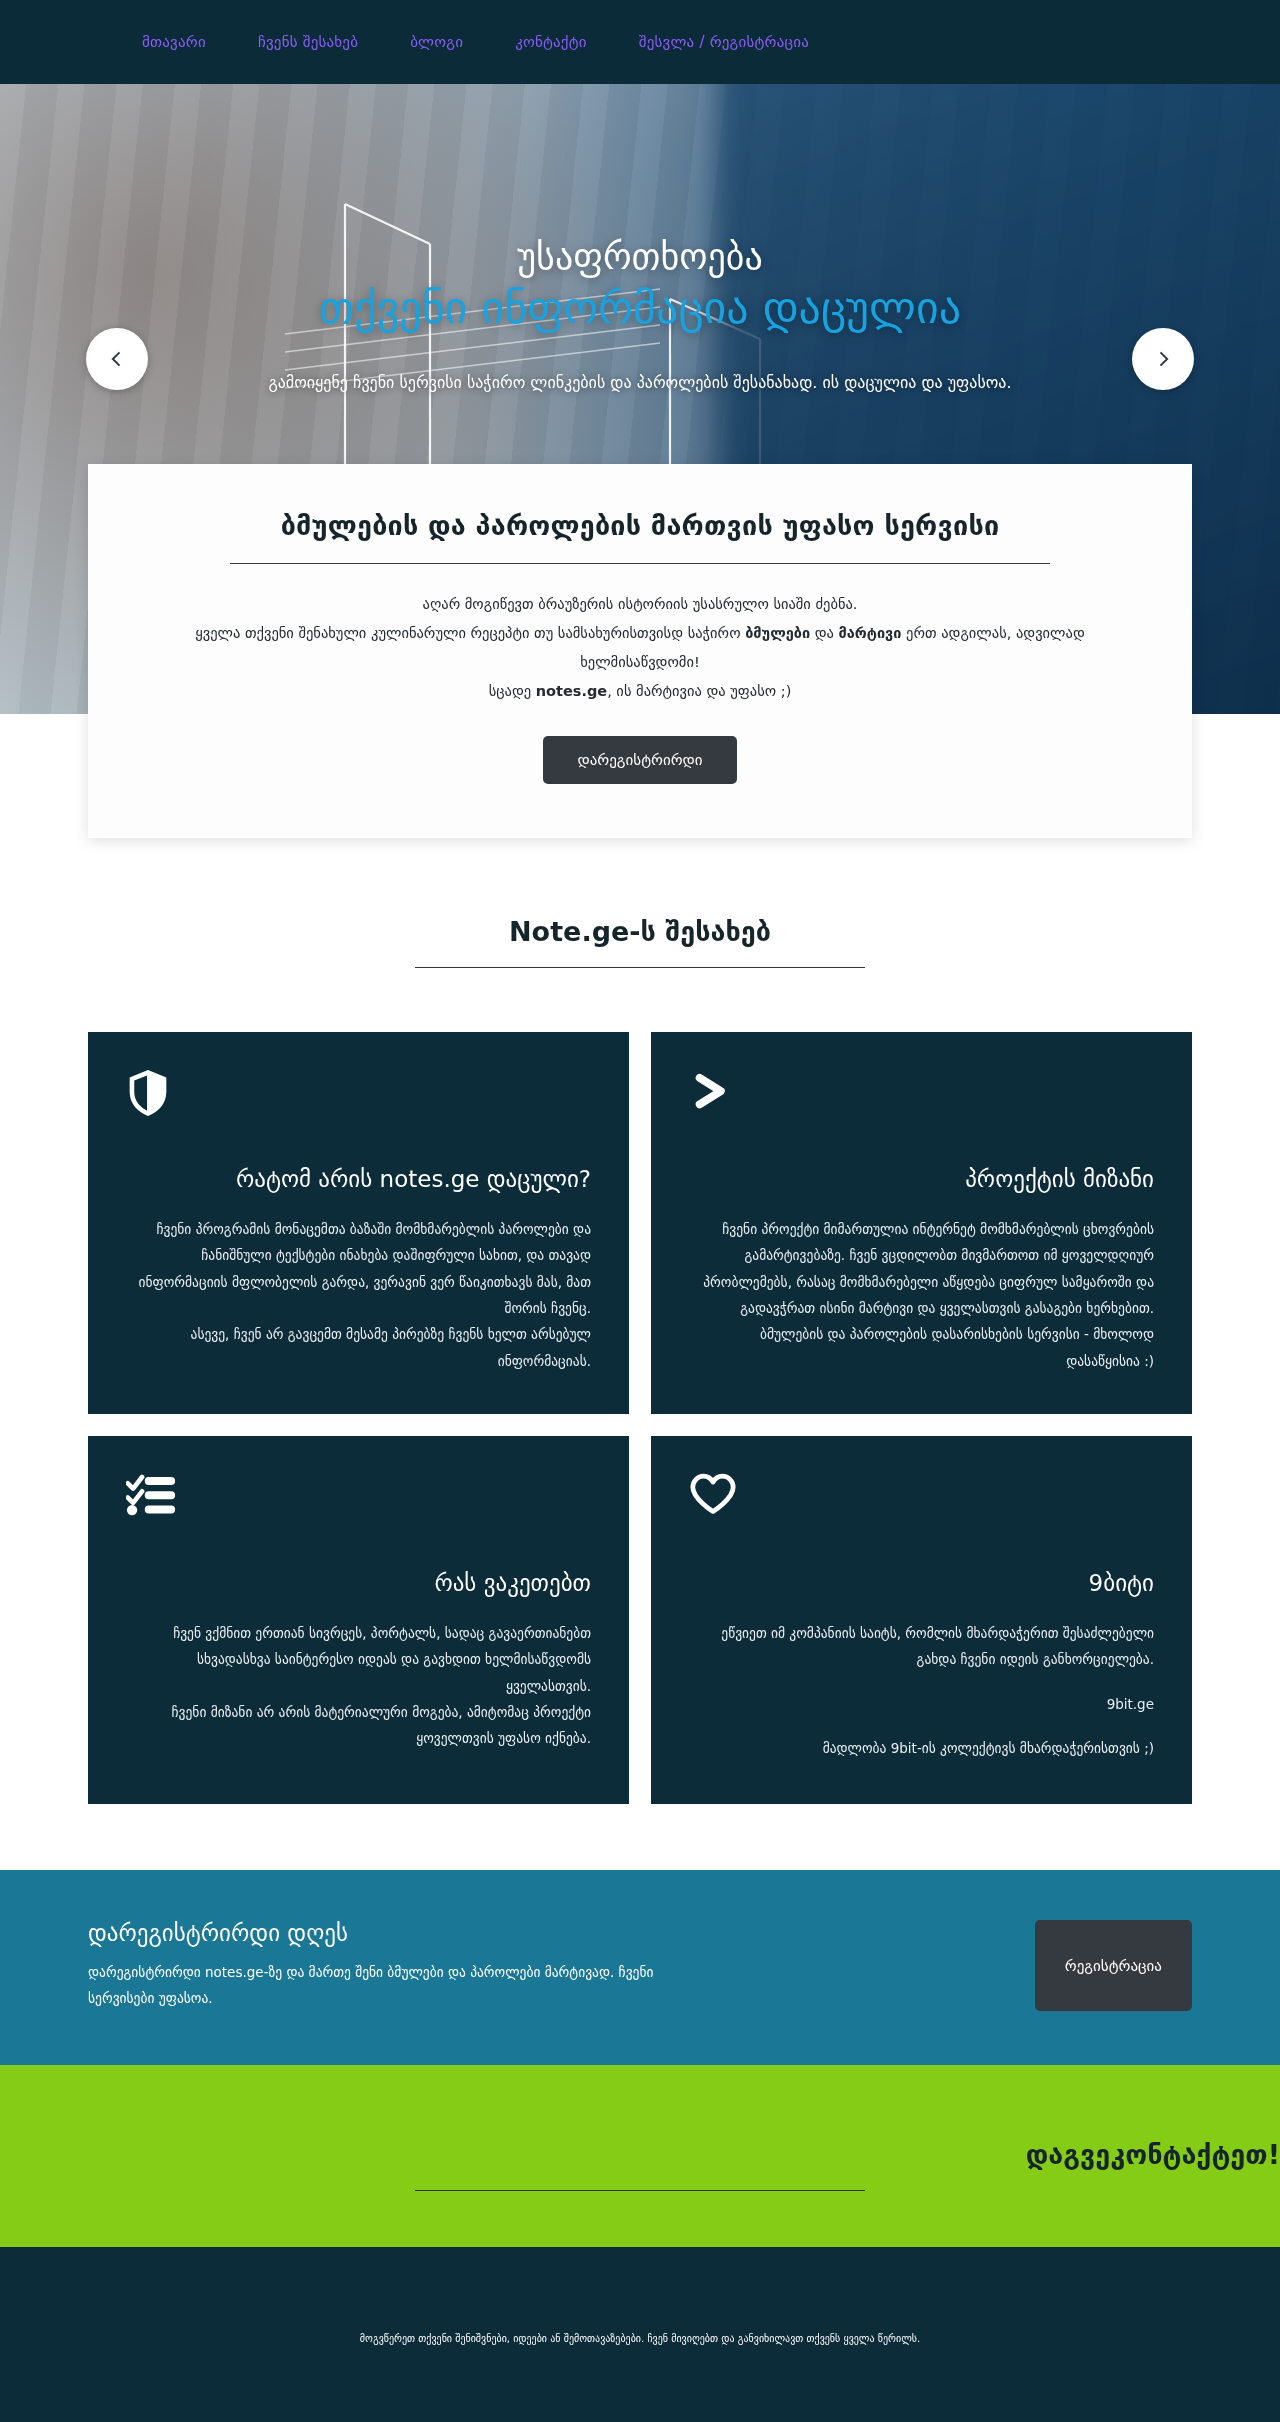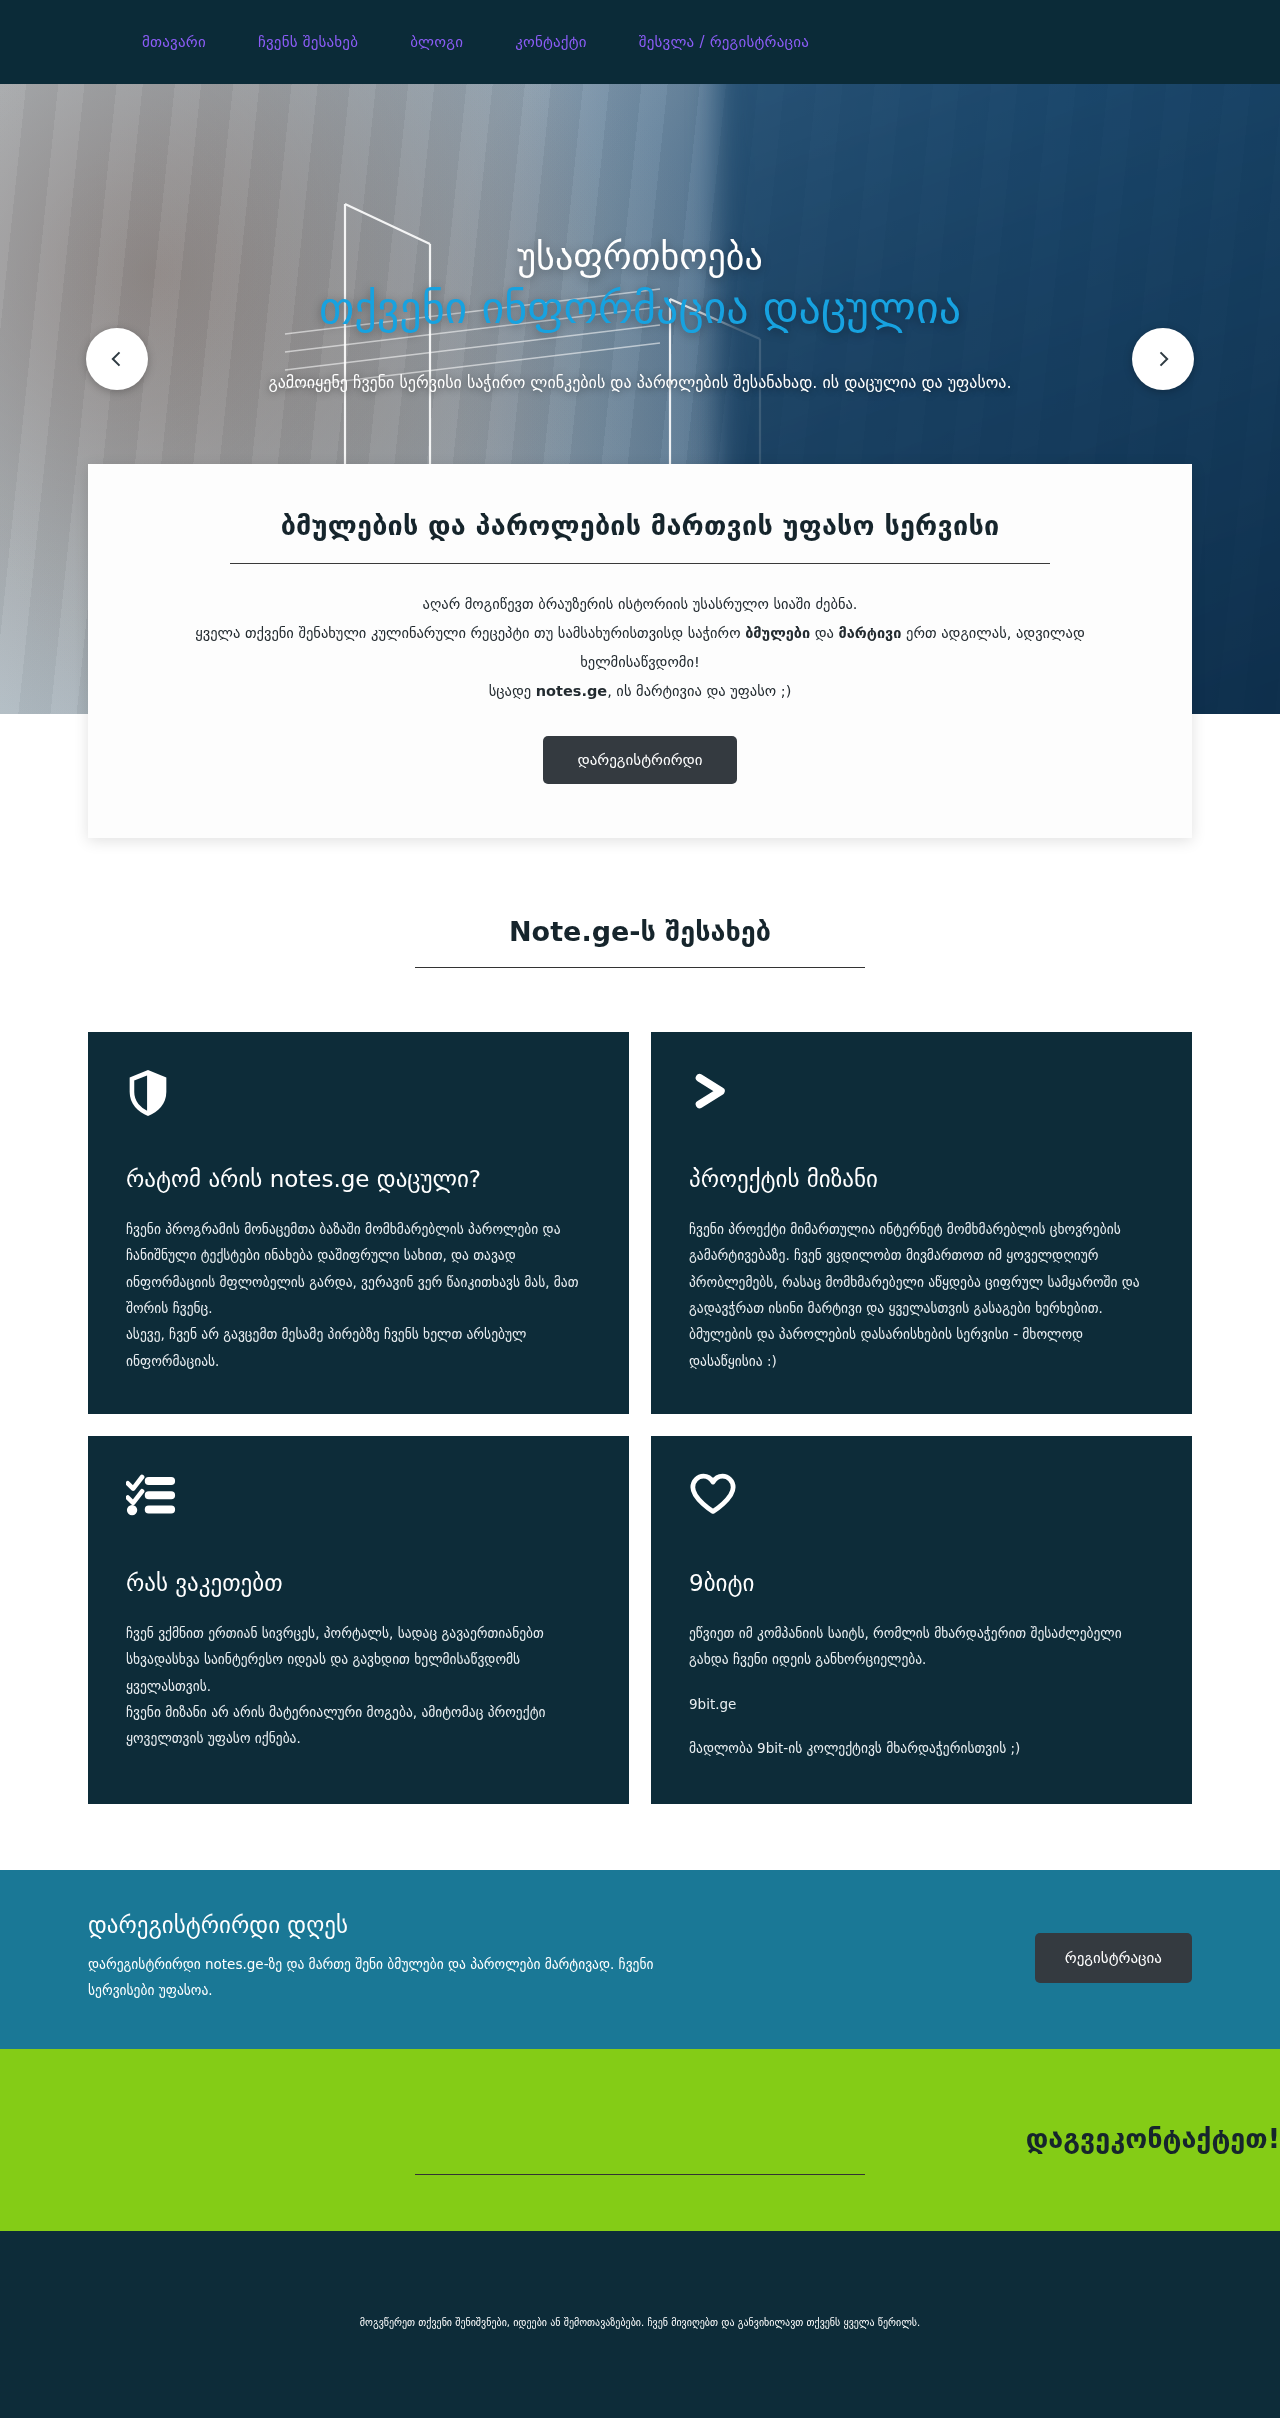--- a/index.html
+++ b/index.html
@@ -88,38 +88,38 @@
   }
 
   
   .section{padding:78px 0 0;background:#ffffff;}
   .section-head{text-align:center;}
   .section-title{font-size:27px;font-weight:700;color:#16252c;}
   .section-rule{width:450px;height:1px;background:#333;margin:20px auto 0;}
 
   .cards{
     width:1104px;margin:64px auto 0;display:grid;
-    grid-template-columns:1fr 1fr;gap:22px 22px;
+    grid-template-columns:1fr 1fr;gap:22px 22px;text-align:right;
   }
   .card{
     background:#0d2c39;color:#ffffff;padding:36px 38px 40px;min-height:368px;
   }
   .card-icon{height:58px;display:flex;align-items:flex-start;}
   .card-icon svg{fill:#ffffff;stroke:#ffffff;}
   .card-title{margin-top:40px;font-size:23px;font-weight:400;color:#ffffff;}
   .card-text{margin-top:24px;font-size:13.5px;line-height:1.95;color:#e9eef1;}
   .card-text .blank{display:block;height:18px;}
 
   
   .cta-band{
     margin-top:66px;background:#1a7896;color:#ffffff;
     padding:42px 0 46px;
   }
   .cta-inner{
-    width:1104px;margin:0 auto;display:flex;align-items:center;justify-content:space-between;gap:40px;
+    width:1104px;margin:8px auto;display:flex;justify-content:space-between;gap:40px;
   }
   .cta-heading{font-size:23px;font-weight:400;}
   .cta-copy{margin-top:14px;font-size:13.5px;line-height:1.9;max-width:620px;}
   .cta-btn{
     background:#343a40;color:#fff;border:none;border-radius:5px;
     padding:16px 30px;font-size:15px;cursor:pointer;font-family:inherit;white-space:nowrap;
   }
 
   
   .contact-head{padding:74px 0 56px;text-align:right;background:#84cc16;}

